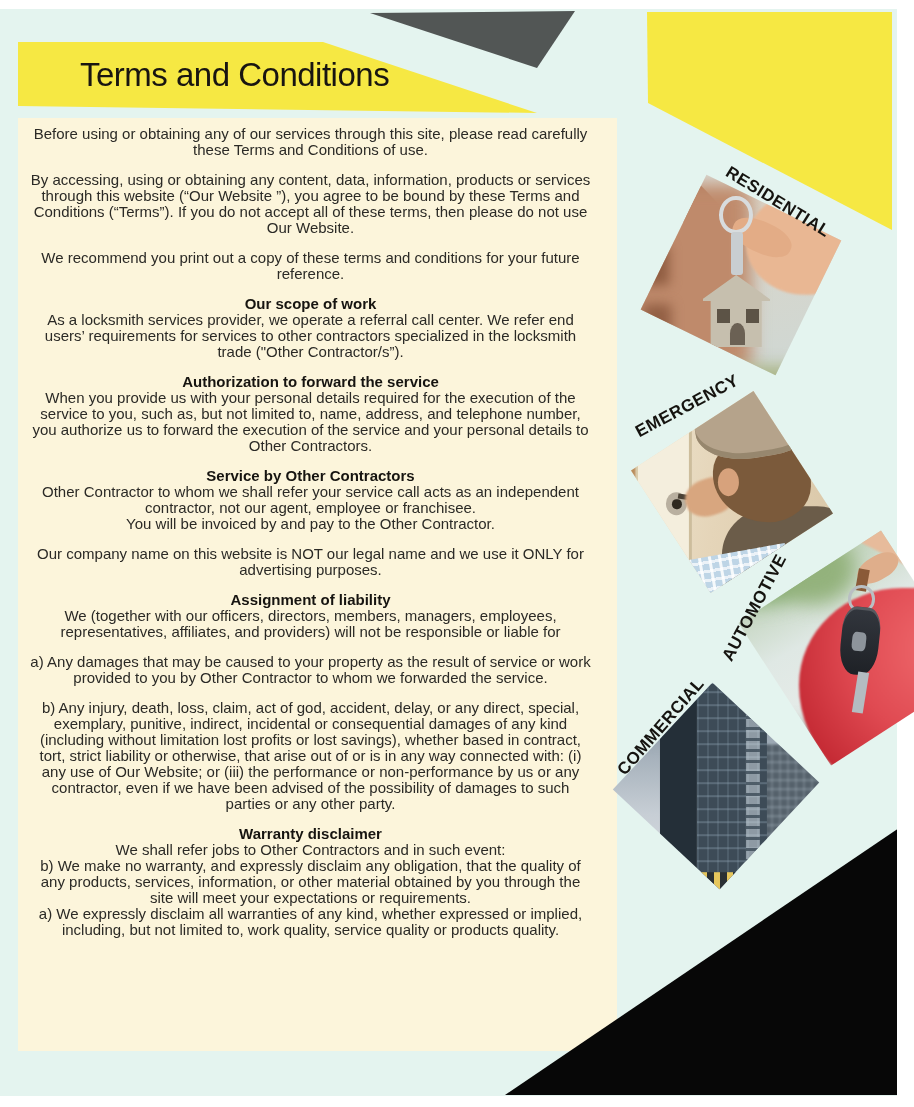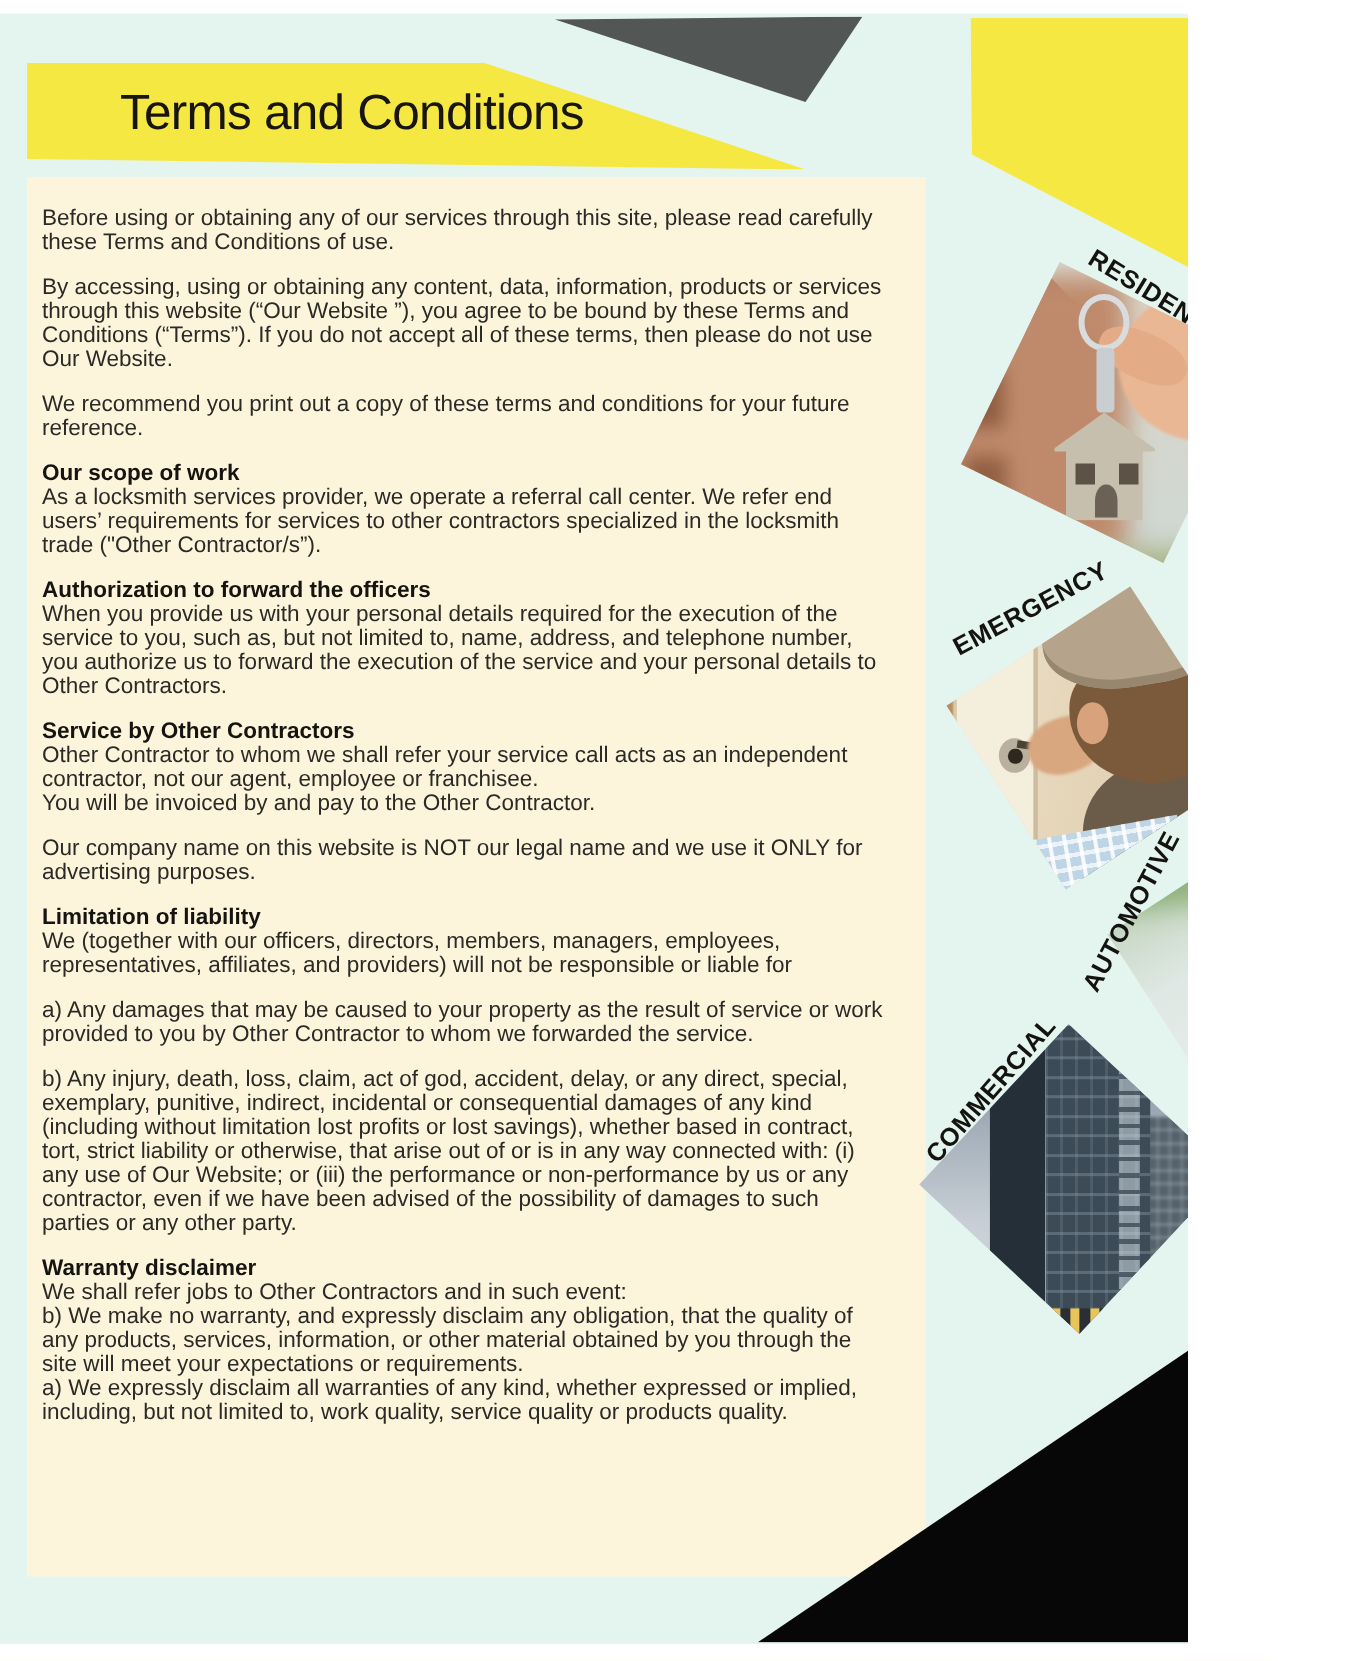--- a/index.html
+++ b/index.html
@@ -4,41 +4,41 @@
 <style>
   :root{
     --yellow:#f6e843;
     --cream:#fcf5db;
     --mint:#e4f4ef;
     --gray:#525655;
     --black:#070707;
     --ink:#2b2a26;
   }
   html,body{margin:0;padding:0;background:#ffffff;}
-  .page{position:relative;width:792px;height:1107px;overflow:hidden;background:#ffffff;
+  .page{position:relative;width:914px;height:1107px;overflow:hidden;background:#ffffff;
         font-family:"Liberation Sans",sans-serif;}
   .abs{position:absolute;}
 
   .mint-canvas{left:0;top:9px;width:897px;height:1087px;background:var(--mint);}
 
   .gray-wedge{left:370px;top:11px;width:205px;height:57px;background:var(--gray);
     clip-path:polygon(0 2px,205px 0,167px 57px);}
 
   .yellow-corner{left:647px;top:12px;width:245px;height:218px;background:var(--yellow);
     clip-path:polygon(0 0,245px 0,245px 218px,1px 91px);}
 
   .title-banner{left:18px;top:42px;width:519px;height:71px;background:var(--yellow);
     clip-path:polygon(0 0,305px 0,519px 71px,0 64px);}
   .title{margin:0;position:absolute;left:62px;top:14px;font-size:33px;font-weight:400;
     letter-spacing:-0.5px;color:#181511;}
 
   .content-panel{left:18px;top:118px;width:599px;height:933px;background:var(--cream);
     overflow:hidden;box-sizing:border-box;padding:8px 24px 0 10px;}
   .terms-body{color:var(--ink);font-size:15px;line-height:16px;}
-  .block{margin:12px 0 14px 0;}
+  .block{margin:0 0 14px 0;text-align:center;}
   .bh{font-weight:700;color:#161410;}
   .bp{margin:0;}
 
   .black-triangle{left:505px;top:828px;width:394px;height:267px;background:var(--black);
     clip-path:polygon(100% 0,100% 100%,0 100%);}
 
   .footer-banner{left:6px;top:1048px;width:537px;height:44px;background:var(--yellow);
     clip-path:polygon(0 0,537px 2px,499px 44px,0 44px);}
   .footer-text{position:absolute;left:16px;top:0;height:44px;line-height:44px;
     font-size:33px;font-weight:700;color:#14120e;letter-spacing:0;transform:scale(1,1.08);
@@ -167,33 +167,33 @@
           <div class="bp">By accessing, using or obtaining any content, data, information, products or services through this website (“Our Website ”), you agree to be bound by these Terms and Conditions (“Terms”). If you do not accept all of these terms, then please do not use Our Website.</div>
         </div>
         <div class="block">
           <div class="bp">We recommend you print out a copy of these terms and conditions for your future reference.</div>
         </div>
         <div class="block">
           <div class="bh">Our scope of work</div>
           <div class="bp">As a locksmith services provider, we operate a referral call center. We refer end users’ requirements for services to other contractors specialized in the locksmith trade ("Other Contractor/s”).</div>
         </div>
         <div class="block">
-          <div class="bh">Authorization to forward the officers</div>
+          <div class="bh">Authorization to forward the service</div>
           <div class="bp">When you provide us with your personal details required for the execution of the service to you, such as, but not limited to, name, address, and telephone number, you authorize us to forward the execution of the service and your personal details to Other Contractors.</div>
         </div>
         <div class="block">
           <div class="bh">Service by Other Contractors</div>
           <div class="bp">Other Contractor to whom we shall refer your service call acts as an independent contractor, not our agent, employee or franchisee.</div>
           <div class="bp">You will be invoiced by and pay to the Other Contractor.</div>
         </div>
         <div class="block">
           <div class="bp">Our company name on this website is NOT our legal name and we use it ONLY for advertising purposes.</div>
         </div>
         <div class="block">
-          <div class="bh">Limitation of liability</div>
+          <div class="bh">Assignment of liability</div>
           <div class="bp">We (together with our officers, directors, members, managers, employees, representatives, affiliates, and providers) will not be responsible or liable for</div>
         </div>
         <div class="block">
           <div class="bp">a) Any damages that may be caused to your property as the result of service or work provided to you by Other Contractor to whom we forwarded the service.</div>
         </div>
         <div class="block">
           <div class="bp">b) Any injury, death, loss, claim, act of god, accident, delay, or any direct, special, exemplary, punitive, indirect, incidental or consequential damages of any kind (including without limitation lost profits or lost savings), whether based in contract, tort, strict liability or otherwise, that arise out of or is in any way connected with: (i) any use of Our Website; or (iii) the performance or non-performance by us or any contractor, even if we have been advised of the possibility of damages to such parties or any other party.</div>
         </div>
         <div class="block">
           <div class="bh">Warranty disclaimer</div>

